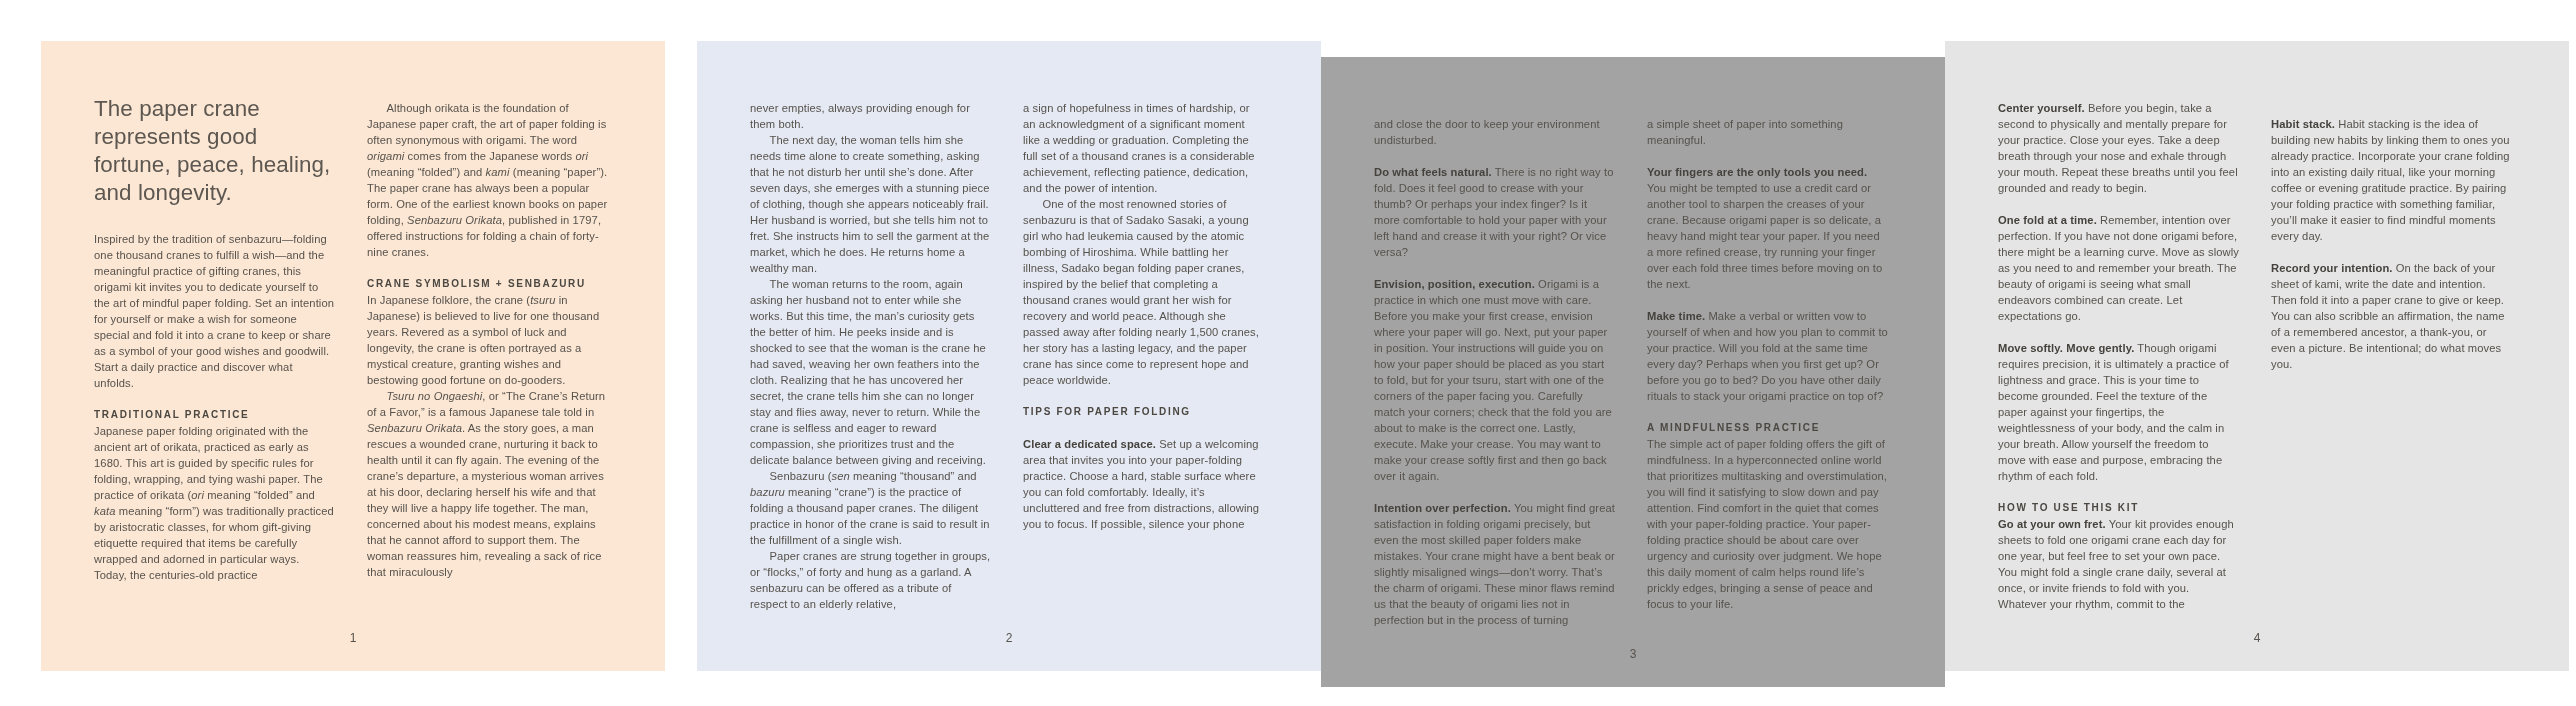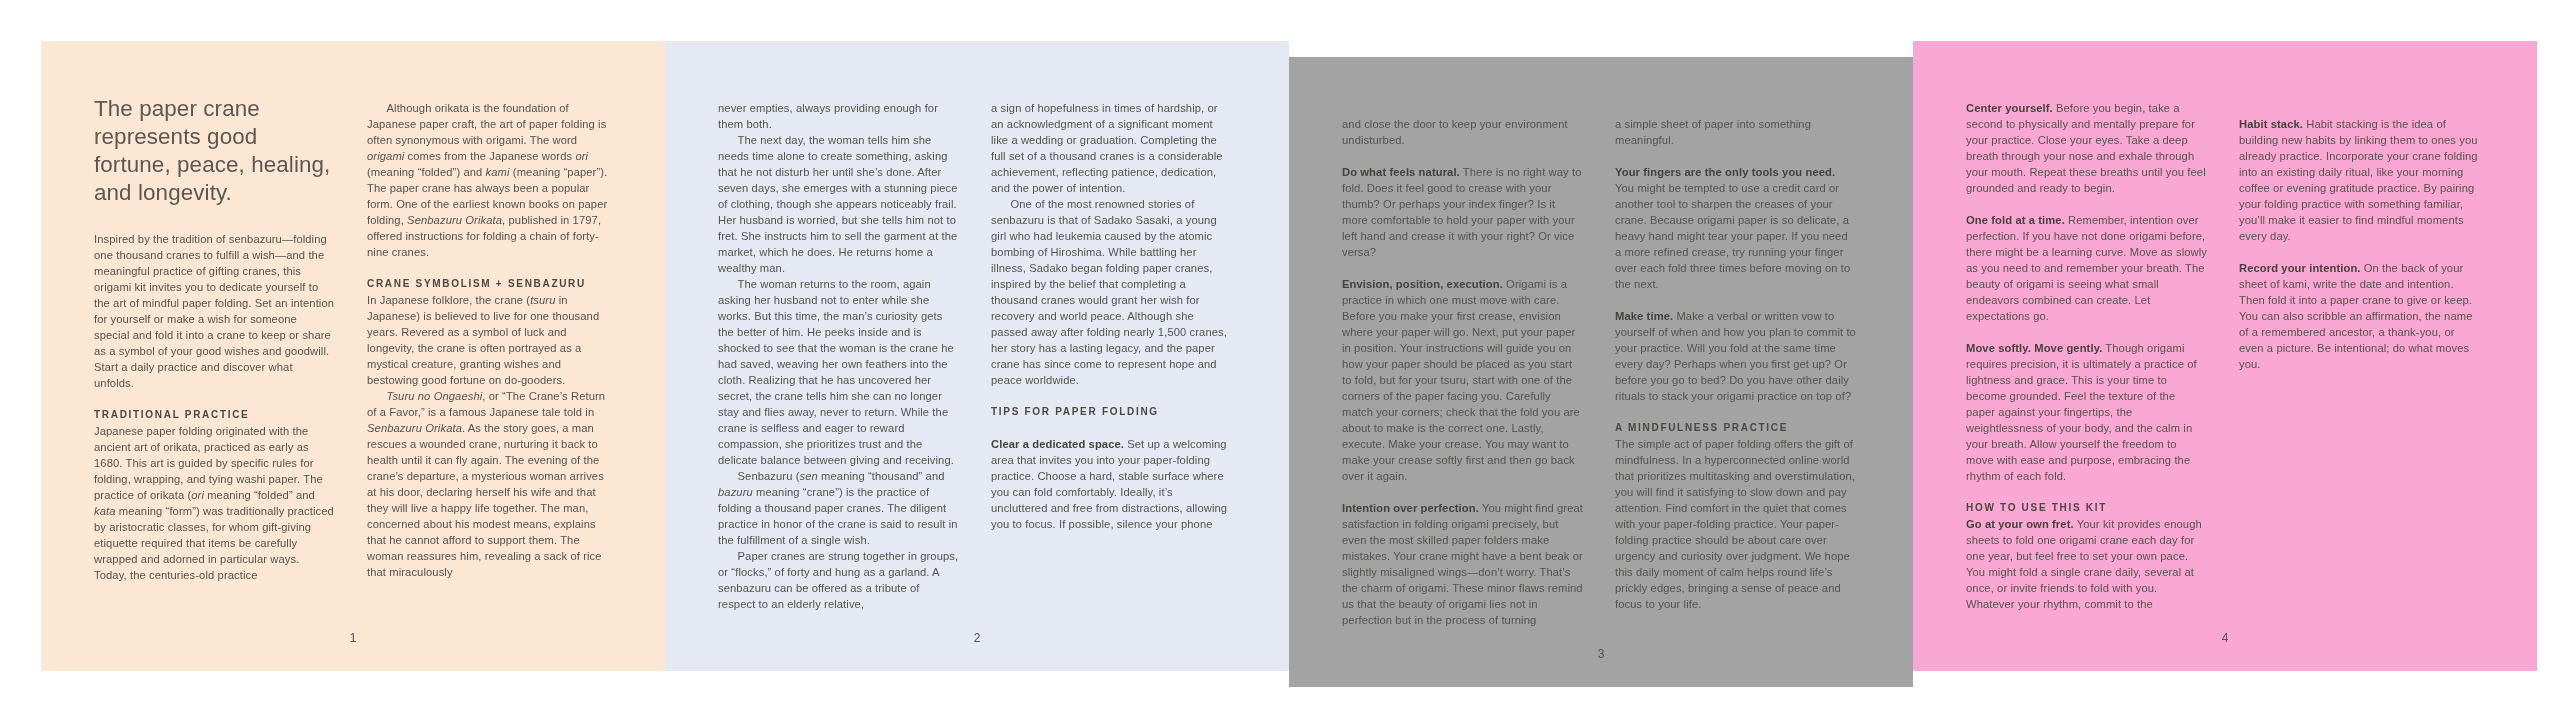--- a/index.html
+++ b/index.html
@@ -74,21 +74,21 @@
         </div>
         <div class="col">
           <p class="body-indent">Although orikata is the foundation of Japanese paper craft, the art of paper folding is often synonymous with origami. The word <em>origami</em> comes from the Japanese words <em>ori</em> (meaning “folded”) and <em>kami</em> (meaning “paper”). The paper crane has always been a popular form. One of the earliest known books on paper folding, <em>Senbazuru Orikata</em>, published in 1797, offered instructions for folding a chain of forty-nine cranes.</p>
           <h3 class="heading">CRANE SYMBOLISM + SENBAZURU</h3>
           <p class="body">In Japanese folklore, the crane (<em>tsuru</em> in Japanese) is believed to live for one thousand years. Revered as a symbol of luck and longevity, the crane is often portrayed as a mystical creature, granting wishes and bestowing good fortune on do-gooders.</p>
           <p class="body-indent"><em>Tsuru no Ongaeshi</em>, or “The Crane’s Return of a Favor,” is a famous Japanese tale told in <em>Senbazuru Orikata</em>. As the story goes, a man rescues a wounded crane, nurturing it back to health until it can fly again. The evening of the crane’s departure, a mysterious woman arrives at his door, declaring herself his wife and that they will live a happy life together. The man, concerned about his modest means, explains that he cannot afford to support them. The woman reassures him, revealing a sack of rice that miraculously</p>
         </div>
       </div>
       <div class="pagenum">1</div>
     </section>
-    <section class="panel" style="background: rgb(229, 233, 243);">
+    <section class="panel" style="background: rgb(229, 233, 243); margin-left: 32px;">
       <div class="cols">
         <div class="col">
           <p class="body">never empties, always providing enough for them both.</p>
           <p class="body-indent">The next day, the woman tells him she needs time alone to create something, asking that he not disturb her until she’s done. After seven days, she emerges with a stunning piece of clothing, though she appears noticeably frail. Her husband is worried, but she tells him not to fret. She instructs him to sell the garment at the market, which he does. He returns home a wealthy man.</p>
           <p class="body-indent">The woman returns to the room, again asking her husband not to enter while she works. But this time, the man’s curiosity gets the better of him. He peeks inside and is shocked to see that the woman is the crane he had saved, weaving her own feathers into the cloth. Realizing that he has uncovered her secret, the crane tells him she can no longer stay and flies away, never to return. While the crane is selfless and eager to reward compassion, she prioritizes trust and the delicate balance between giving and receiving.</p>
           <p class="body-indent">Senbazuru (<em>sen</em> meaning “thousand” and <em>bazuru</em> meaning “crane”) is the practice of folding a thousand paper cranes. The diligent practice in honor of the crane is said to result in the fulfillment of a single wish.</p>
           <p class="body-indent">Paper cranes are strung together in groups, or “flocks,” of forty and hung as a garland. A senbazuru can be offered as a tribute of respect to an elderly relative,</p>
         </div>
         <div class="col">
           <p class="body">a sign of hopefulness in times of hardship, or an acknowledgment of a significant moment like a wedding or graduation. Completing the full set of a thousand cranes is a considerable achievement, reflecting patience, dedication, and the power of intention.</p>
@@ -110,21 +110,21 @@
         <div class="col">
           <p class="body">a simple sheet of paper into something meaningful.</p>
           <p class="body-spaced"><strong>Your fingers are the only tools you need.</strong> You might be tempted to use a credit card or another tool to sharpen the creases of your crane. Because origami paper is so delicate, a heavy hand might tear your paper. If you need a more refined crease, try running your finger over each fold three times before moving on to the next.</p>
           <p class="body-spaced"><strong>Make time.</strong> Make a verbal or written vow to yourself of when and how you plan to commit to your practice. Will you fold at the same time every day? Perhaps when you first get up? Or before you go to bed? Do you have other daily rituals to stack your origami practice on top of?</p>
           <h3 class="heading">A MINDFULNESS PRACTICE</h3>
           <p class="body">The simple act of paper folding offers the gift of mindfulness. In a hyperconnected online world that prioritizes multitasking and overstimulation, you will find it satisfying to slow down and pay attention. Find comfort in the quiet that comes with your paper-folding practice. Your paper-folding practice should be about care over urgency and curiosity over judgment. We hope this daily moment of calm helps round life’s prickly edges, bringing a sense of peace and focus to your life.</p>
         </div>
       </div>
       <div class="pagenum">3</div>
     </section>
-    <section class="panel" style="background: #f9a8d4;">
+    <section class="panel" style="background: #e5e5e5;">
       <div class="cols">
         <div class="col">
           <p class="body"><strong>Center yourself.</strong> Before you begin, take a second to physically and mentally prepare for your practice. Close your eyes. Take a deep breath through your nose and exhale through your mouth. Repeat these breaths until you feel grounded and ready to begin.</p>
           <p class="body-spaced"><strong>One fold at a time.</strong> Remember, intention over perfection. If you have not done origami before, there might be a learning curve. Move as slowly as you need to and remember your breath. The beauty of origami is seeing what small endeavors combined can create. Let expectations go.</p>
           <p class="body-spaced"><strong>Move softly. Move gently.</strong> Though origami requires precision, it is ultimately a practice of lightness and grace. This is your time to become grounded. Feel the texture of the paper against your fingertips, the weightlessness of your body, and the calm in your breath. Allow yourself the freedom to move with ease and purpose, embracing the rhythm of each fold.</p>
           <h3 class="heading">HOW TO USE THIS KIT</h3>
           <p class="body"><strong>Go at your own fret.</strong> Your kit provides enough sheets to fold one origami crane each day for one year, but feel free to set your own pace. You might fold a single crane daily, several at once, or invite friends to fold with you. Whatever your rhythm, commit to the</p>
         </div>
         <div class="col">
           <p class="body-spaced"><strong>Habit stack.</strong> Habit stacking is the idea of building new habits by linking them to ones you already practice. Incorporate your crane folding into an existing daily ritual, like your morning coffee or evening gratitude practice. By pairing your folding practice with something familiar, you’ll make it easier to find mindful moments every day.</p>

